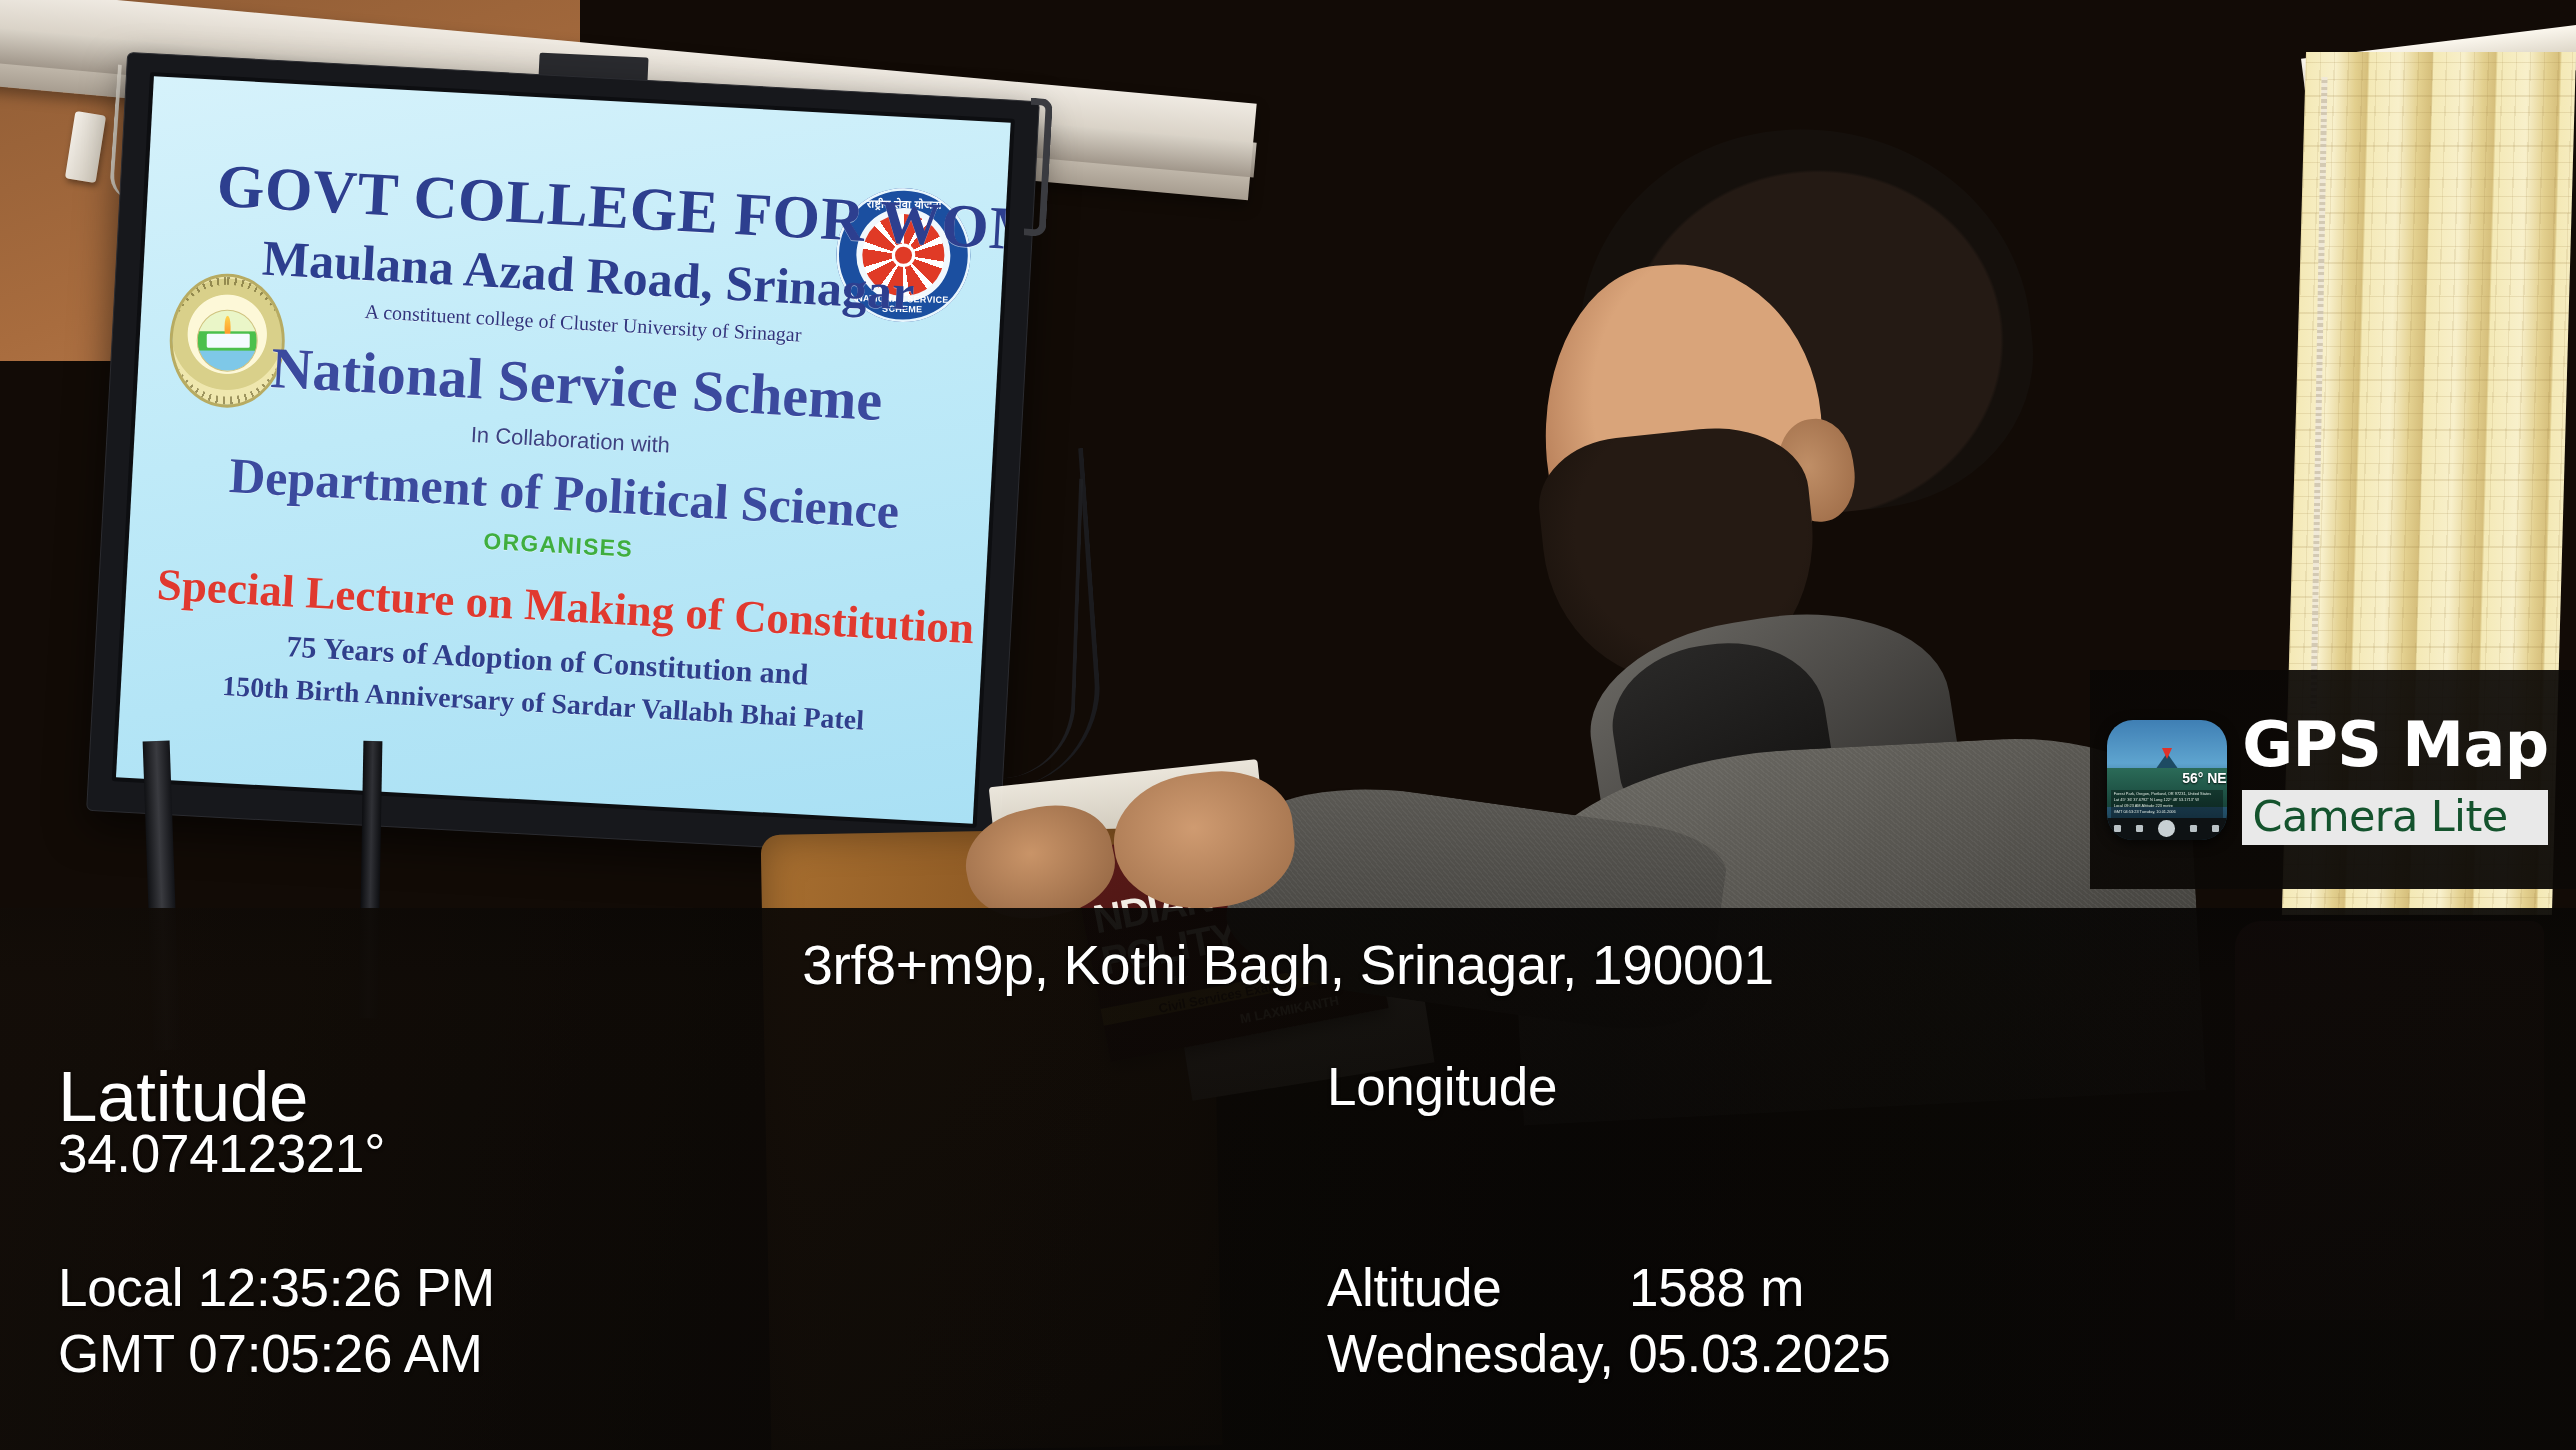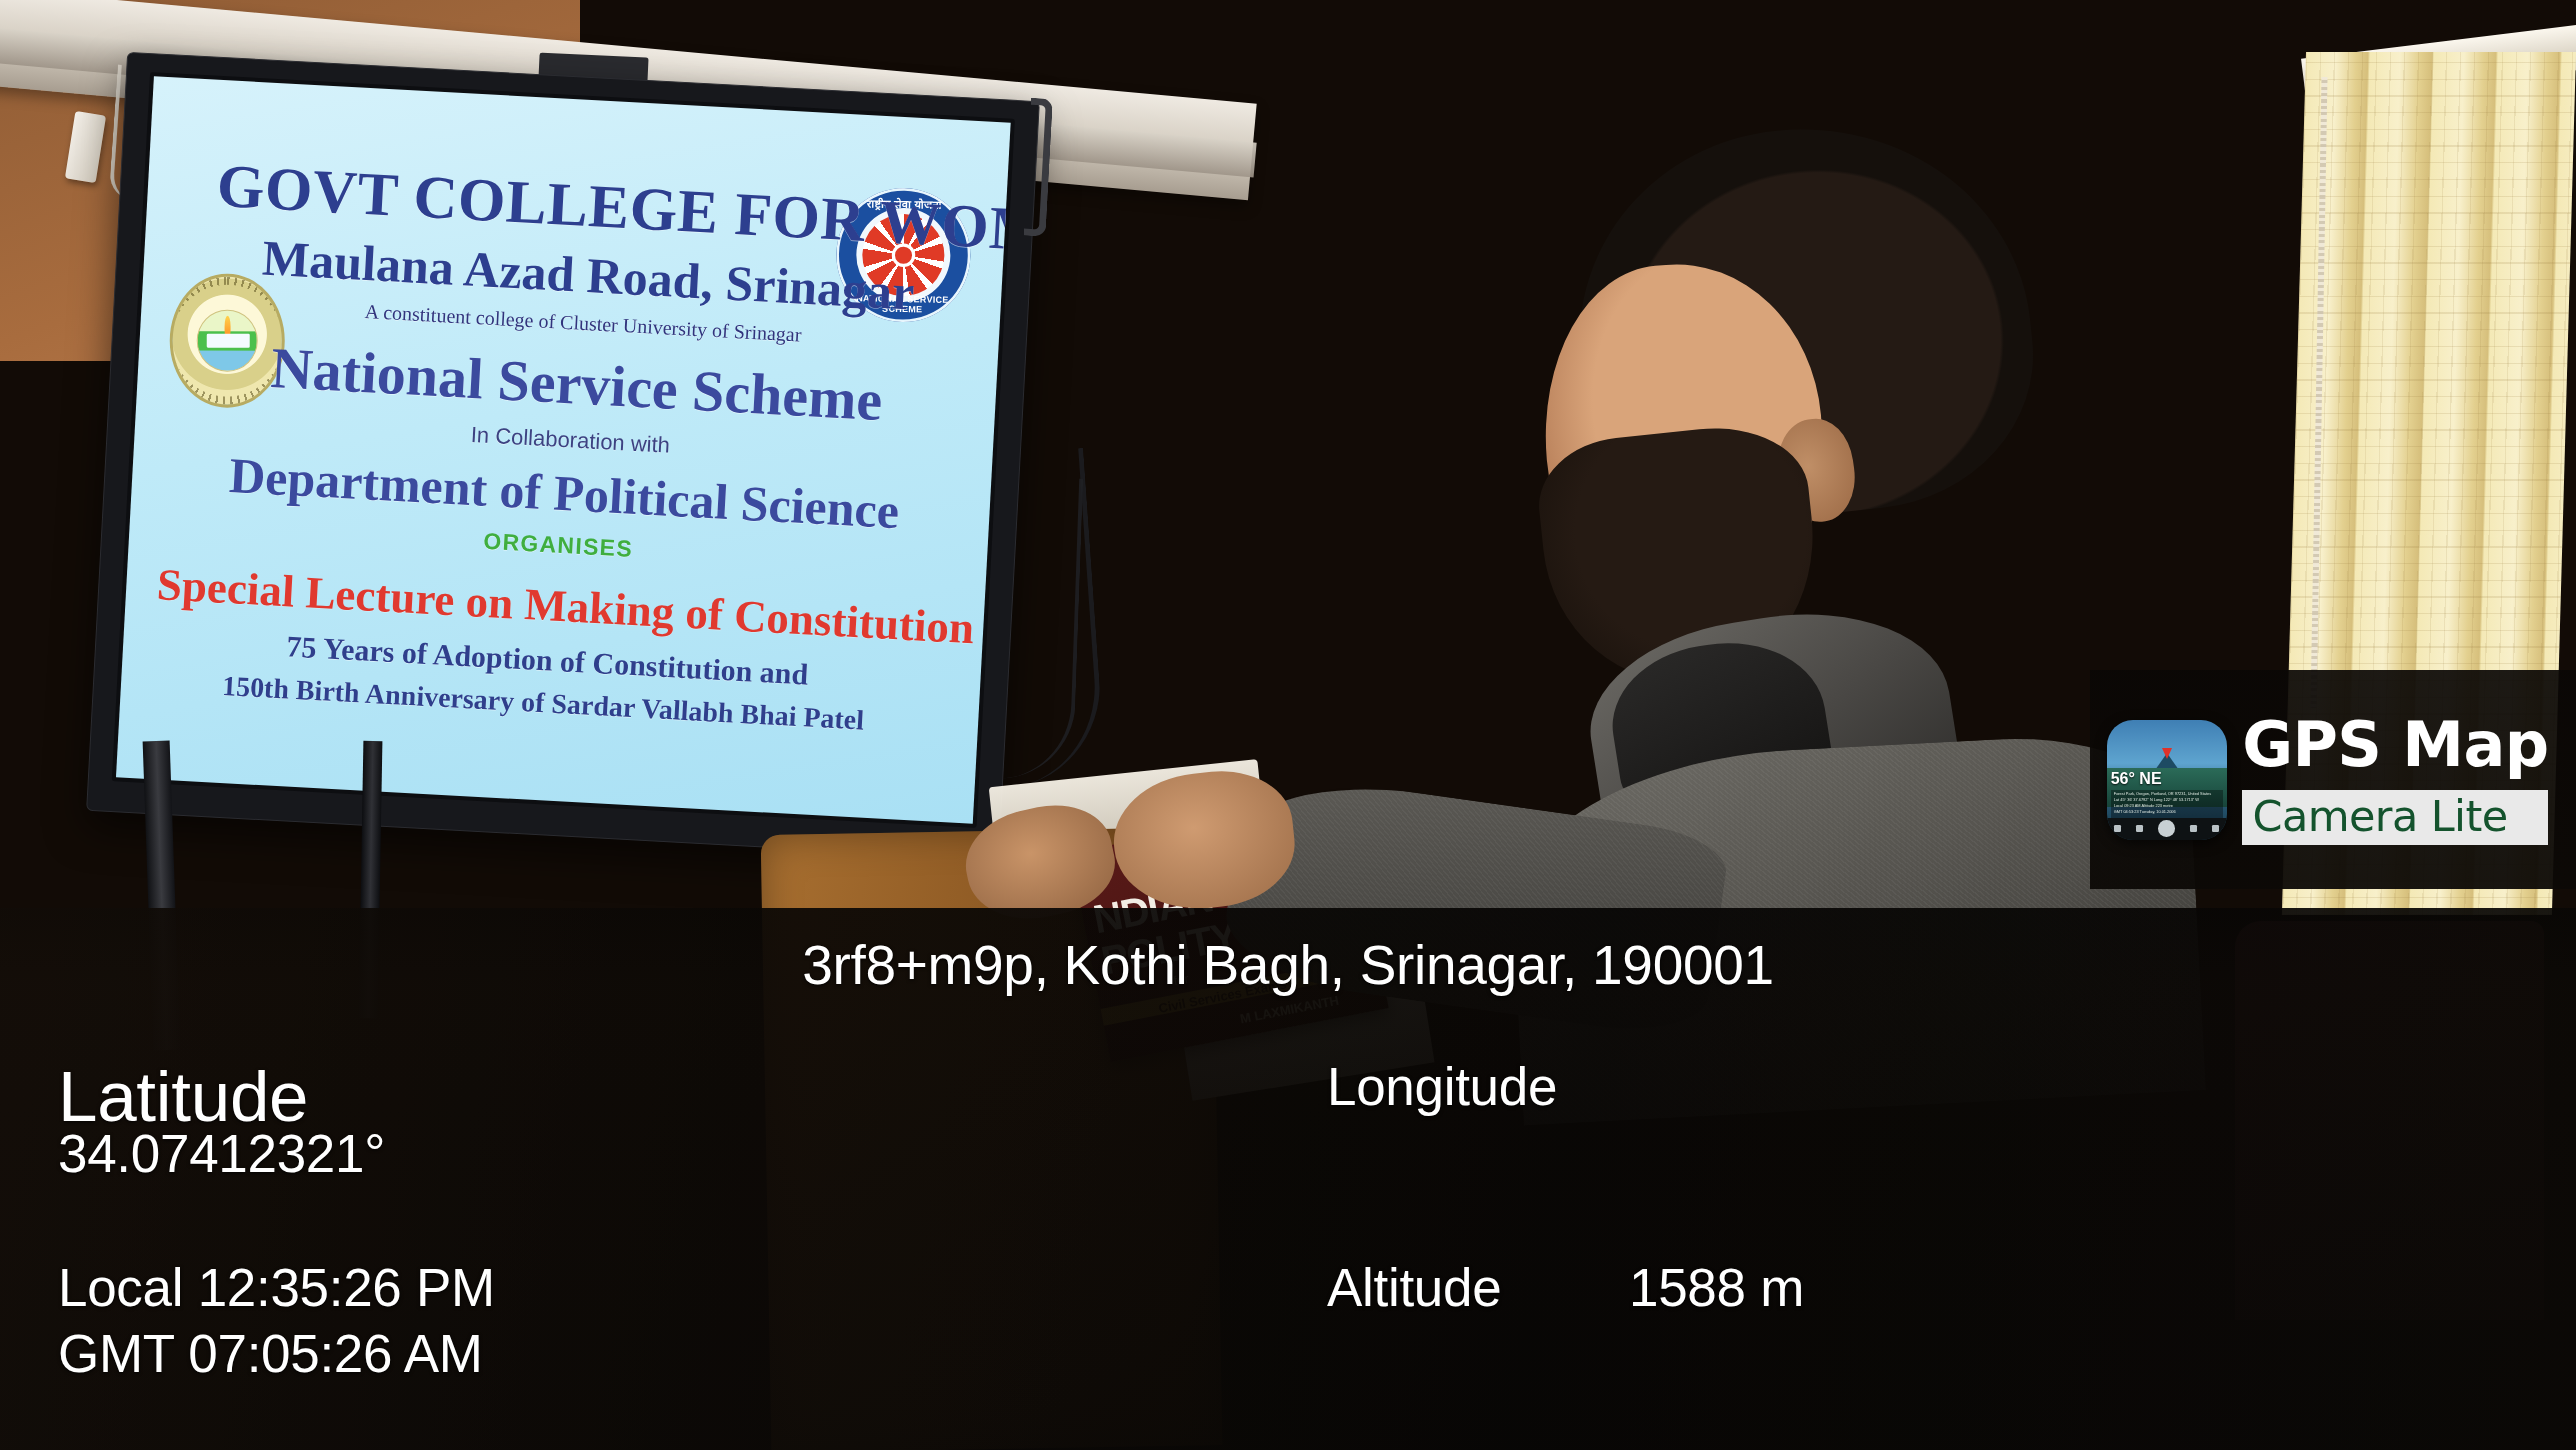--- a/index.html
+++ b/index.html
@@ -342,22 +342,22 @@
     background:repeating-conic-gradient(from 0deg,rgba(255,255,255,.9) 0 1.4deg,transparent 1.4deg 9deg);
     -webkit-mask:radial-gradient(circle,transparent 0 72%,#000 73%);
     mask:radial-gradient(circle,transparent 0 72%,#000 73%);
   }
   .wm-needle{
     position:absolute;left:50%;top:28px;transform:translateX(-50%);
     width:0;height:0;border-left:5.8px solid transparent;border-right:5.8px solid transparent;
     border-top:11.6px solid #e0322a;
   }
   .wm-heading{
-    position:absolute;left:4px;right:0;top:50px;text-align:left;color:#fff;
-    font-size:16px;font-weight:700;text-shadow:0 0.6px 1.9px rgba(0,0,0,.8);
+    position:absolute;left:14px;right:0;top:50px;text-align:right;color:#fff;
+    font-size:14px;font-weight:700;text-shadow:0 0.6px 1.9px rgba(0,0,0,.8);
   }
   .wm-info{
     position:absolute;left:3.9px;right:3.9px;bottom:22px;height:28px;
     background:rgba(0,0,0,.35);
     font-size:3.9px;color:#dfe9e2;line-height:1.5;padding:1.9px 3.2px;overflow:hidden;
   }
   .wm-bar{
     position:absolute;left:0;right:0;bottom:0;height:22px;background:#0e1214;
     display:flex;align-items:center;justify-content:space-around;
   }
@@ -502,15 +502,16 @@
   <div class="overlay-imgtint"></div>
 
   <div class="ov-text ov-address">3rf8+m9p, Kothi Bagh, Srinagar, 190001</div>
   <div class="ov-text ov-lat-label">Latitude</div>
   <div class="ov-text ov-lat-value">34.07412321°</div>
   <div class="ov-text ov-lon-label">Longitude</div>
   <div class="ov-text ov-local">Local 12:35:26 PM</div>
   <div class="ov-text ov-gmt">GMT 07:05:26 AM</div>
   <div class="ov-text ov-alt">Altitude</div>
   <div class="ov-text ov-alt-val">1588 m</div>
+  <div class="ov-text ov-date">Wednesday, 05.03.2025</div>
 
 </div>
 
 
 </body></html>

